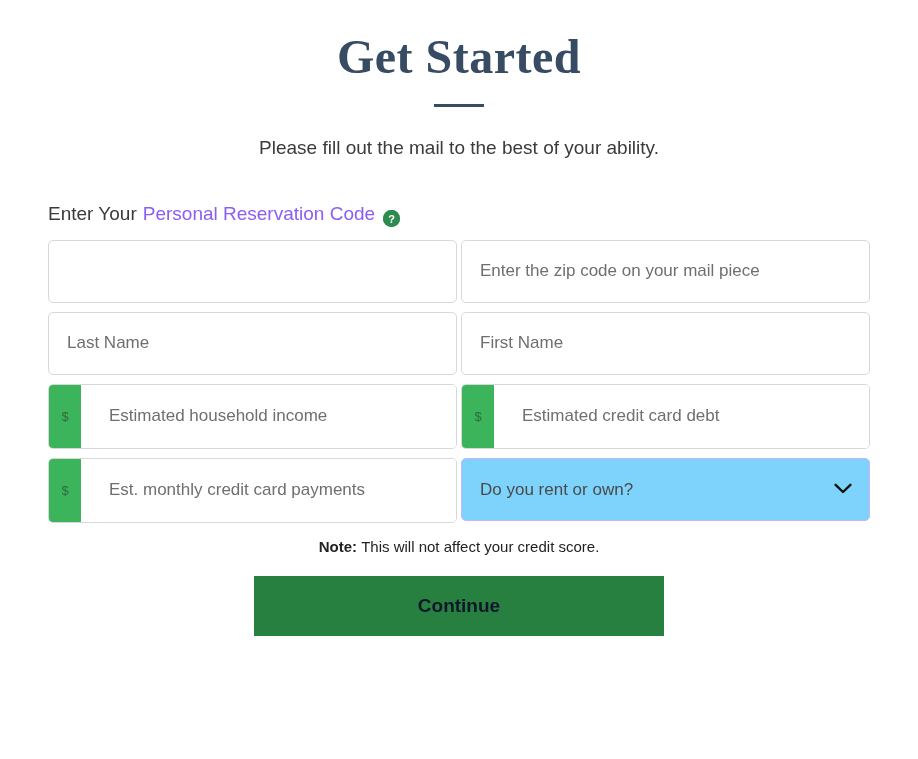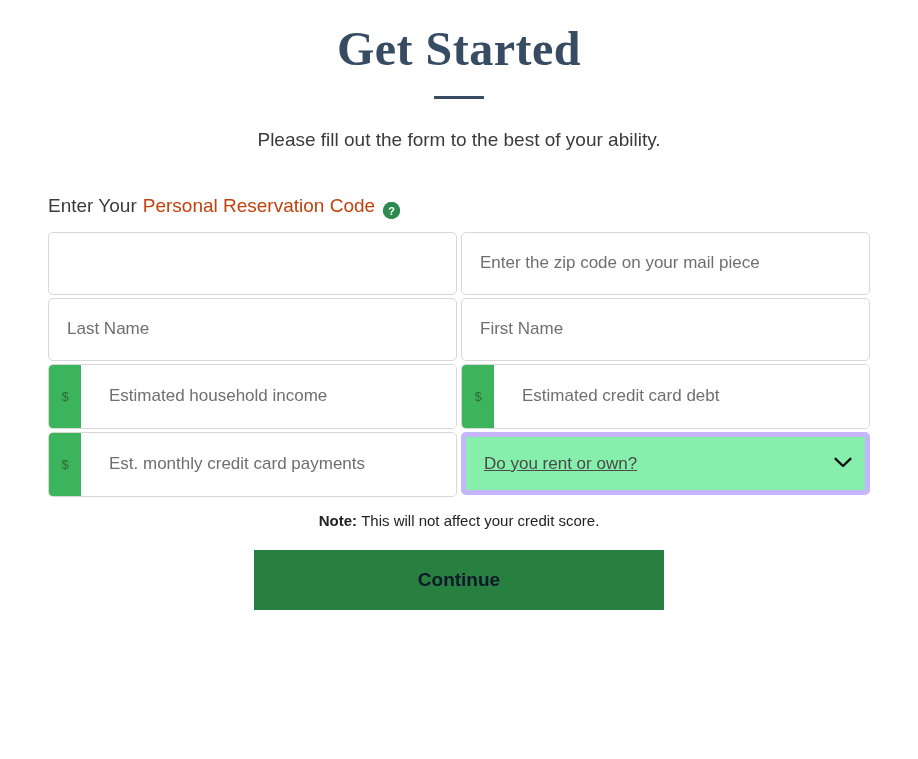--- a/index.html
+++ b/index.html
@@ -16,21 +16,21 @@
   }
   .page {
     position: relative;
     width: 918px;
     height: 759px;
     background: #ffffff;
   }
 
   
   .page-title {
-    margin: 8px;
+    margin: 16px;
     padding-top: 12px;
     text-align: center;
     font-family: "Liberation Serif", serif;
     font-size: 48px;
     font-weight: bold;
     letter-spacing: 0.5px;
     color: #374c63;
     line-height: 1.2;
   }
   .title-rule {
@@ -56,21 +56,21 @@
   }
   .field-label {
     font-size: 19px;
     color: #3b3b3b;
     margin-bottom: 14px;
     display: flex;
     align-items: flex-end;
     line-height: 1.2;
   }
   .label-accent {
-    color: #c2410c;
+    color: #8b5cf6;
     margin-left: 6px;
   }
   .help-icon {
     display: inline-flex;
     align-items: center;
     justify-content: center;
     width: 17px;
     height: 17px;
     margin-left: 8px;
     border-radius: 50%;
@@ -83,21 +83,21 @@
     cursor: pointer;
     flex: none;
     position: relative;
     top: 1px;
   }
   .help-icon svg { display: block; }
 
   .row {
     display: flex;
     gap: 4px;
-    margin-bottom: 3px;
+    margin-bottom: 9px;
   }
   .col {
     flex: 1 1 0;
     min-width: 0;
   }
 
   .input-box {
     width: 100%;
     box-sizing: border-box;
     height: 63px;
@@ -146,32 +146,31 @@
   
   .select-wrap {
     position: relative;
     height: 63px;
   }
   .select-box {
     width: 100%;
     box-sizing: border-box;
     height: 63px;
     padding: 0 44px 0 18px;
-    border: 5px solid #c4b5fd;
+    border: 1px solid #c4b5fd;
     border-radius: 5px;
-    background: #86efac;
+    background: #7dd3fc;
     font-family: "Liberation Sans", sans-serif;
     font-size: 17px;
     color: #4a4a4a;
     outline: none;
     -webkit-appearance: none;
     -moz-appearance: none;
     appearance: none;
     cursor: pointer;
-    text-decoration: underline;
   }
   .chevron {
     position: absolute;
     right: 18px;
     top: 50%;
     transform: translateY(-50%);
     pointer-events: none;
     line-height: 0;
   }
 
@@ -203,21 +202,21 @@
     cursor: pointer;
   }
 </style>
 </head>
 <body>
 
 <div class="page">
 
   <h1 class="page-title">Get Started</h1>
   <hr class="title-rule">
-  <p class="subtitle">Please fill out the form to the best of your ability.</p>
+  <p class="subtitle">Please fill out the mail to the best of your ability.</p>
 
   <div class="form-wrap">
 
     <div class="field-label">
       <span>Enter Your</span>
       <span class="label-accent">Personal Reservation Code</span>
       <span class="help-icon" title="help">
         <svg width="17" height="17" viewBox="0 0 17 17" aria-hidden="true">
           <circle cx="8.5" cy="8.5" r="8.5" fill="#2e8b4f"></circle>
           <text x="8.5" y="12.6" text-anchor="middle" font-family="Liberation Sans, sans-serif" font-size="11" font-weight="bold" fill="#ffffff">?</text>

